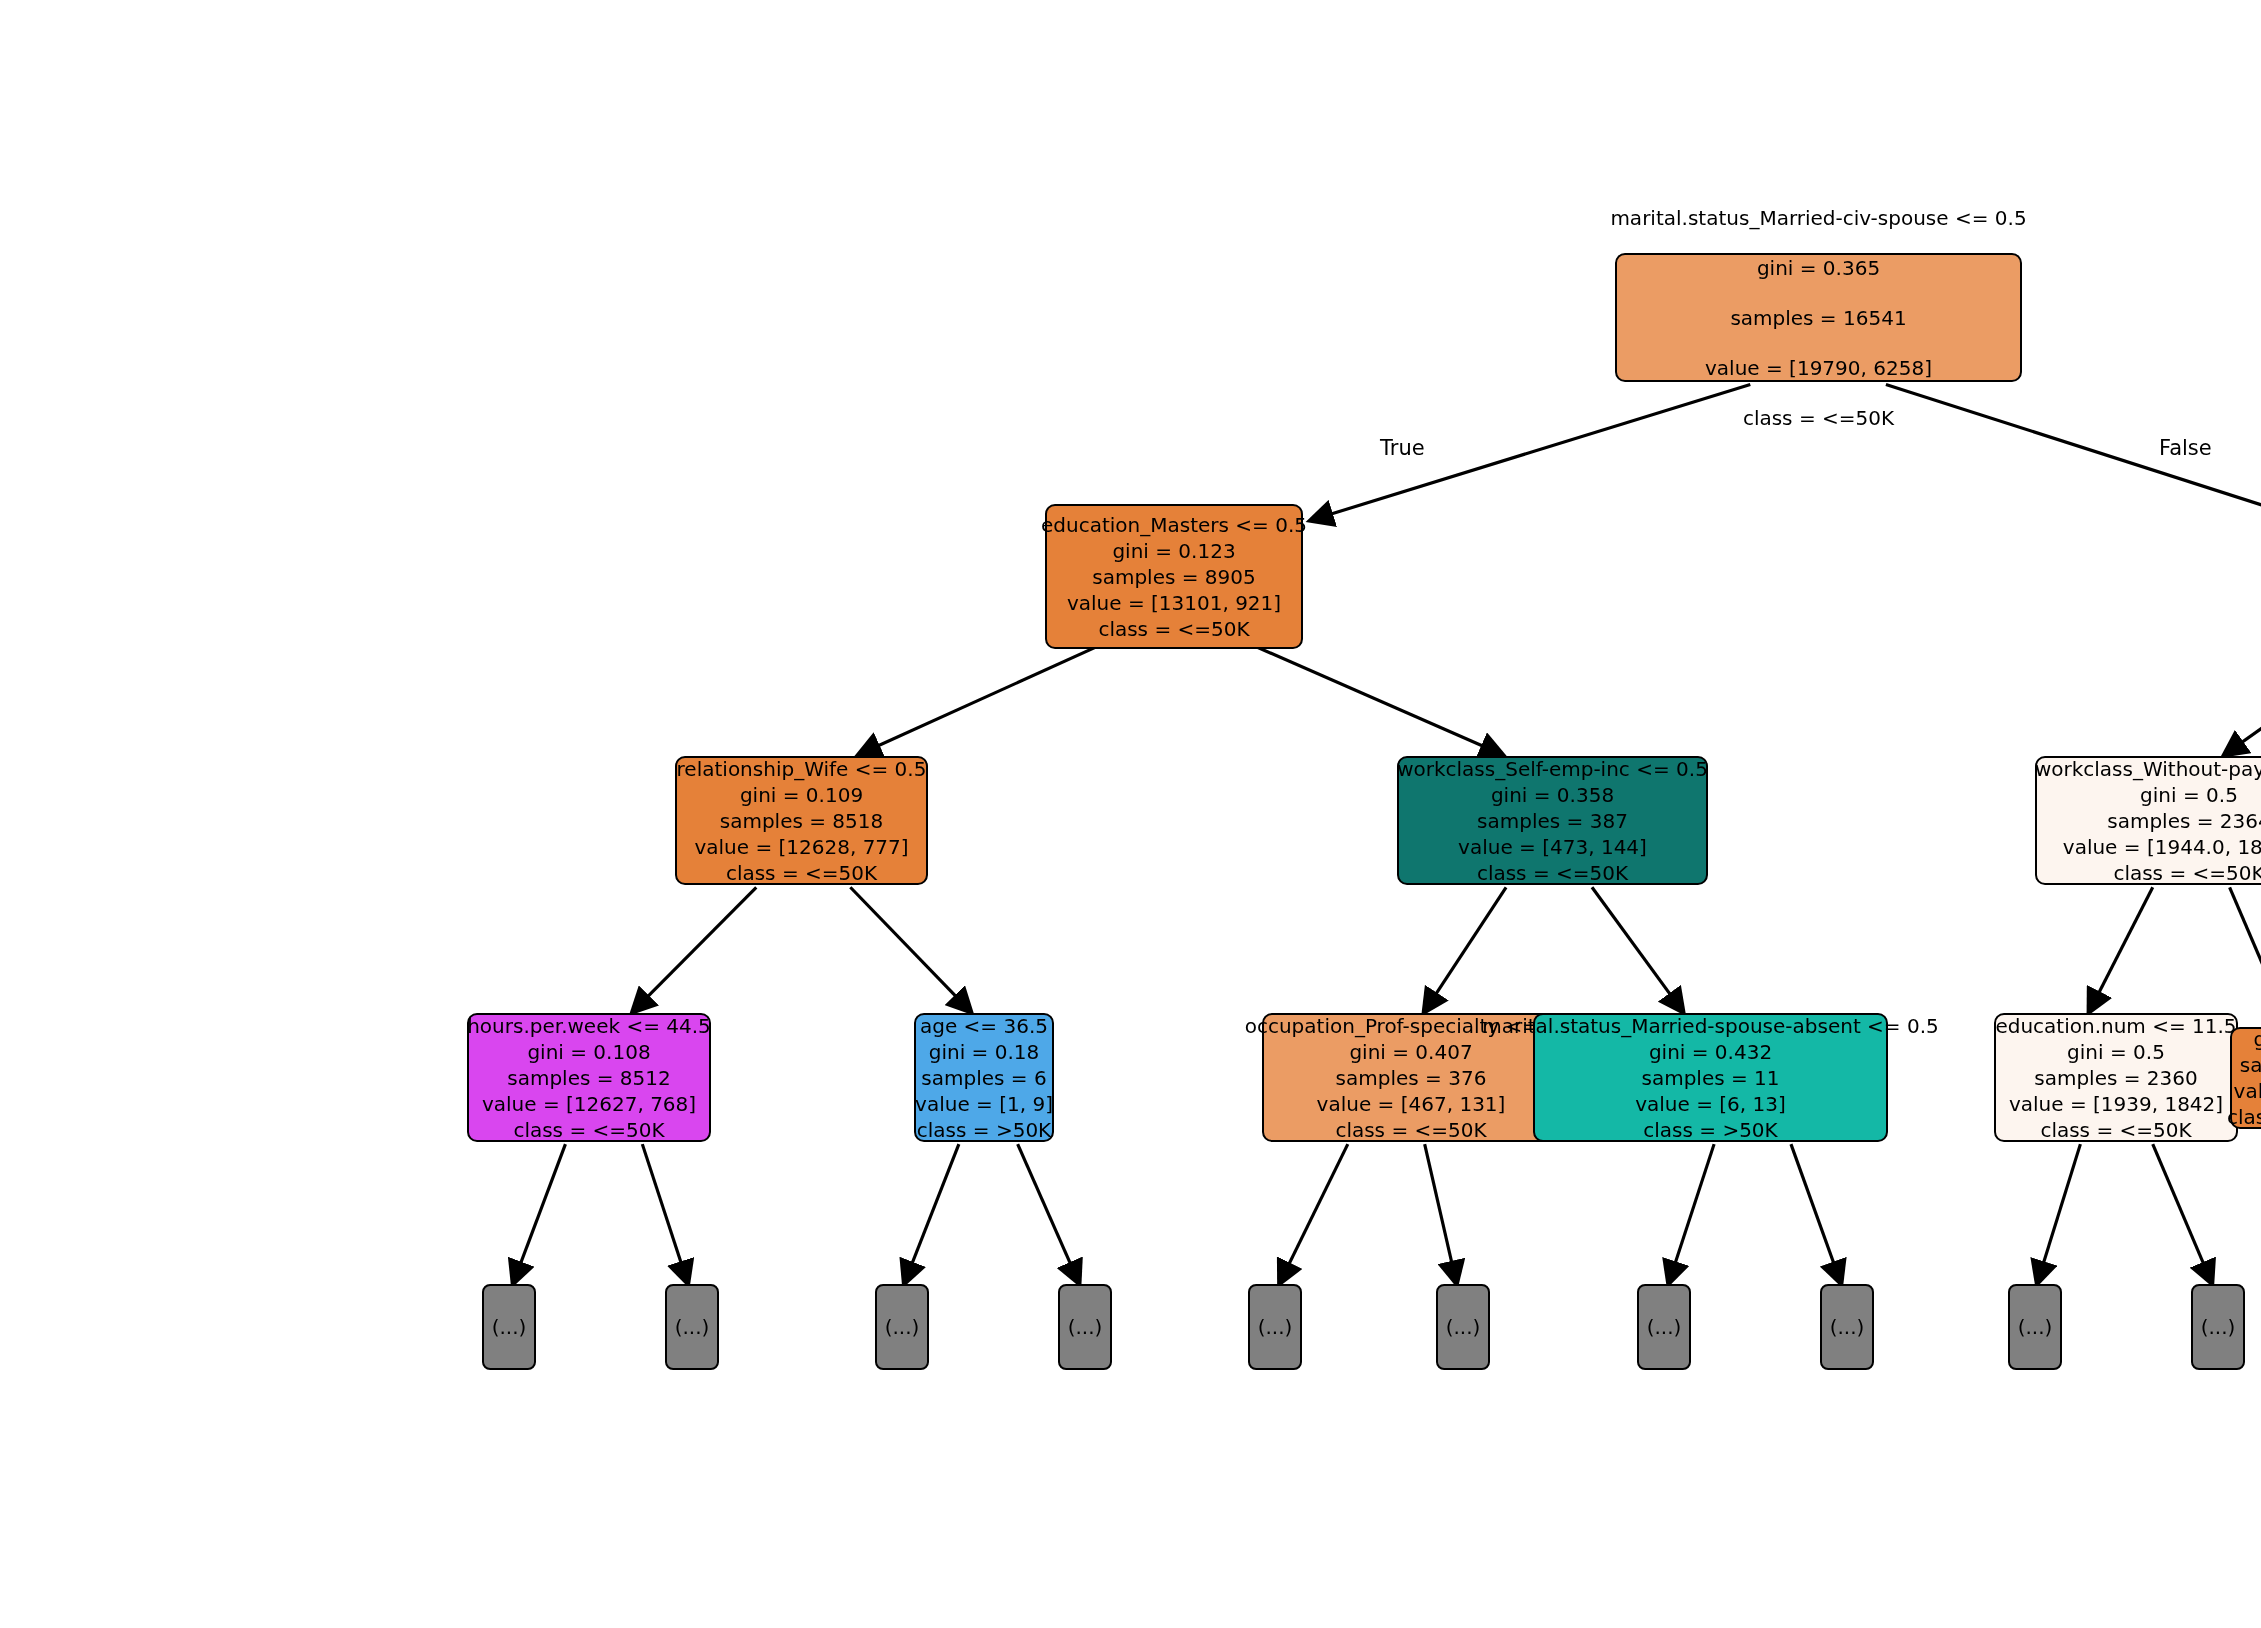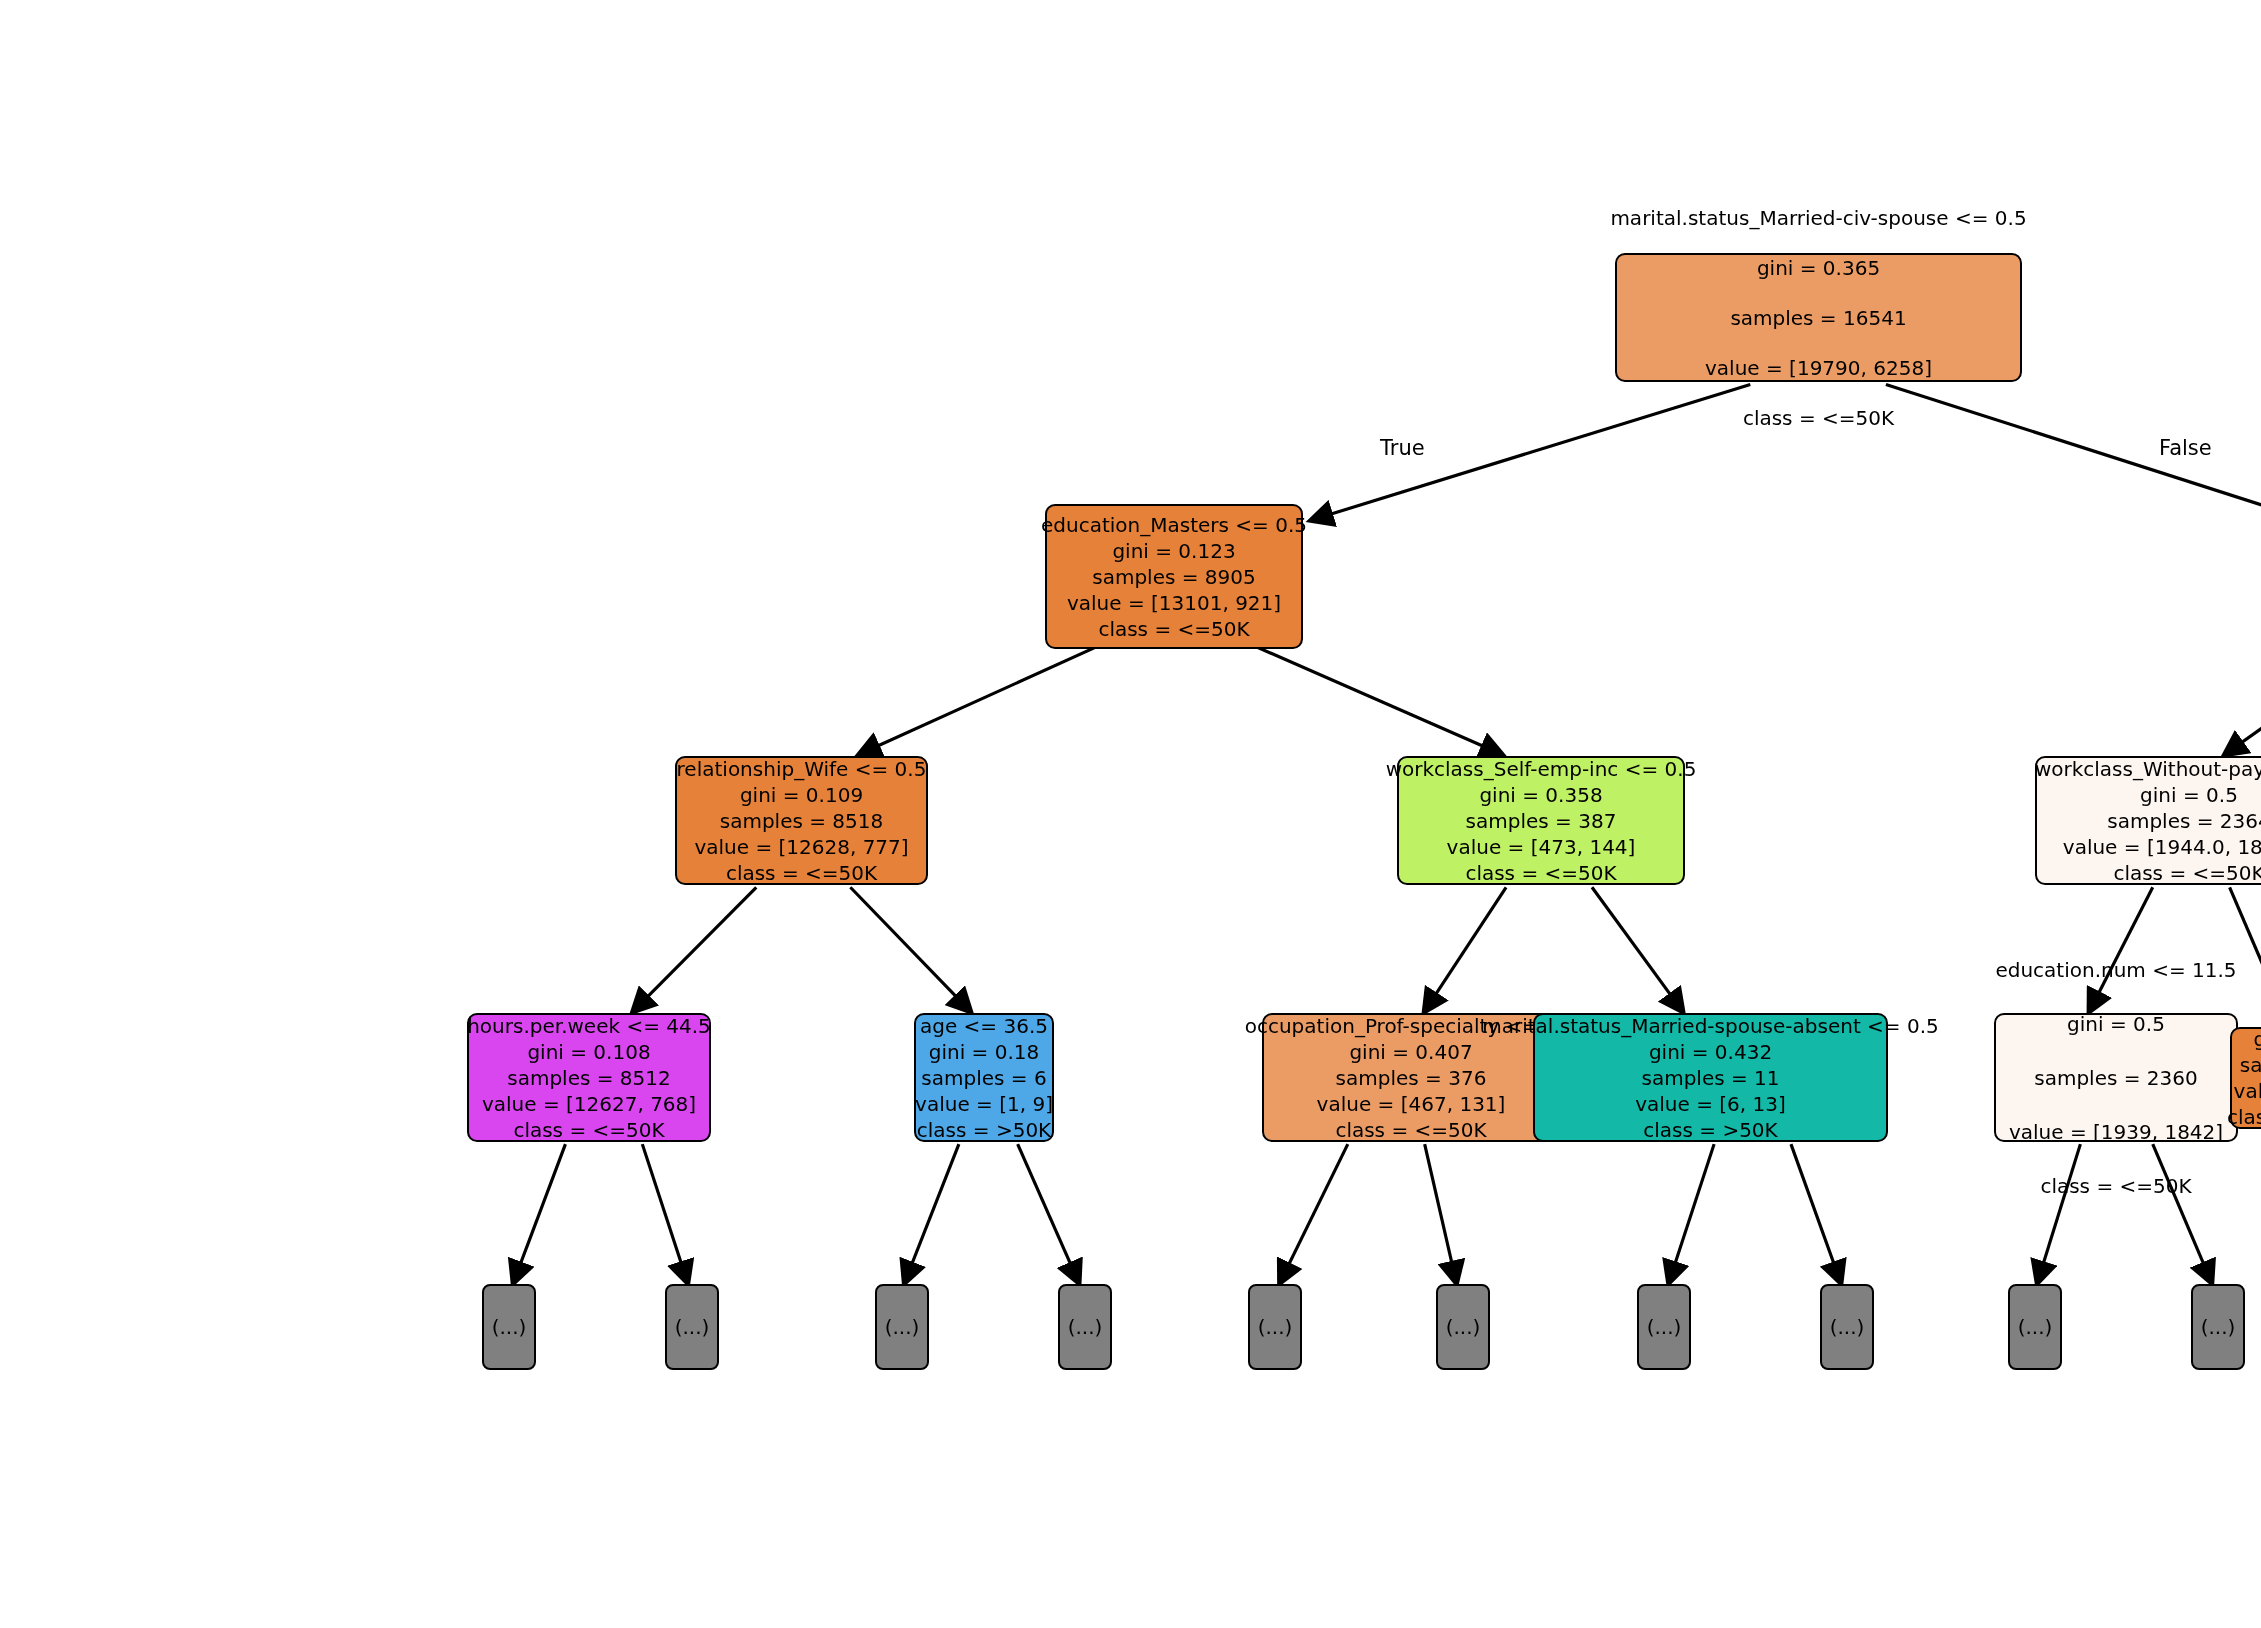--- a/index.html
+++ b/index.html
@@ -118,21 +118,21 @@
         <span class="ln">value = [13101, 921]</span>
         <span class="ln">class = &lt;=50K</span>
       </div>
       <div class="node" style="left: 675px; top: 756px; width: 253px; height: 129px; background: rgb(229, 129, 57); z-index: 13;">
         <span class="ln">relationship_Wife &lt;= 0.5</span>
         <span class="ln">gini = 0.109</span>
         <span class="ln">samples = 8518</span>
         <span class="ln">value = [12628, 777]</span>
         <span class="ln">class = &lt;=50K</span>
       </div>
-      <div class="node" style="left: 1397px; top: 756px; width: 288px; height: 129px; background: #bef264; z-index: 14;">
+      <div class="node" style="left: 1397px; top: 756px; width: 311px; height: 129px; background: #0f766e; z-index: 14;">
         <span class="ln">workclass_Self-emp-inc &lt;= 0.5</span>
         <span class="ln">gini = 0.358</span>
         <span class="ln">samples = 387</span>
         <span class="ln">value = [473, 144]</span>
         <span class="ln">class = &lt;=50K</span>
       </div>
       <div class="node" style="left: 2035px; top: 756px; width: 308px; height: 129px; background: rgb(253, 245, 239); z-index: 15;">
         <span class="ln">workclass_Without-pay &lt;= 0.5</span>
         <span class="ln">gini = 0.5</span>
         <span class="ln">samples = 2364</span>
@@ -160,21 +160,21 @@
         <span class="ln">value = [467, 131]</span>
         <span class="ln">class = &lt;=50K</span>
       </div>
       <div class="node" style="left: 1533px; top: 1013px; width: 355px; height: 129px; background: #14b8a6; z-index: 20;">
         <span class="ln">marital.status_Married-spouse-absent &lt;= 0.5</span>
         <span class="ln">gini = 0.432</span>
         <span class="ln">samples = 11</span>
         <span class="ln">value = [6, 13]</span>
         <span class="ln">class = &gt;50K</span>
       </div>
-      <div class="node" style="left: 1994px; top: 1013px; width: 244px; height: 129px; background: rgb(253, 245, 239); z-index: 21; gap: 28px;">
+      <div class="node" style="left: 1994px; top: 1013px; width: 244px; height: 129px; background: rgb(253, 245, 239); z-index: 21;">
         <span class="ln">education.num &lt;= 11.5</span>
         <span class="ln">gini = 0.5</span>
         <span class="ln">samples = 2360</span>
         <span class="ln">value = [1939, 1842]</span>
         <span class="ln">class = &lt;=50K</span>
       </div>
       <div class="node" style="left: 2230px; top: 1027px; width: 145px; height: 102px; background: rgb(229, 129, 57); z-index: 22;">
         <span class="ln">gini = 0.0</span>
         <span class="ln">samples = 4</span>
         <span class="ln">value = [5, 0]</span>

